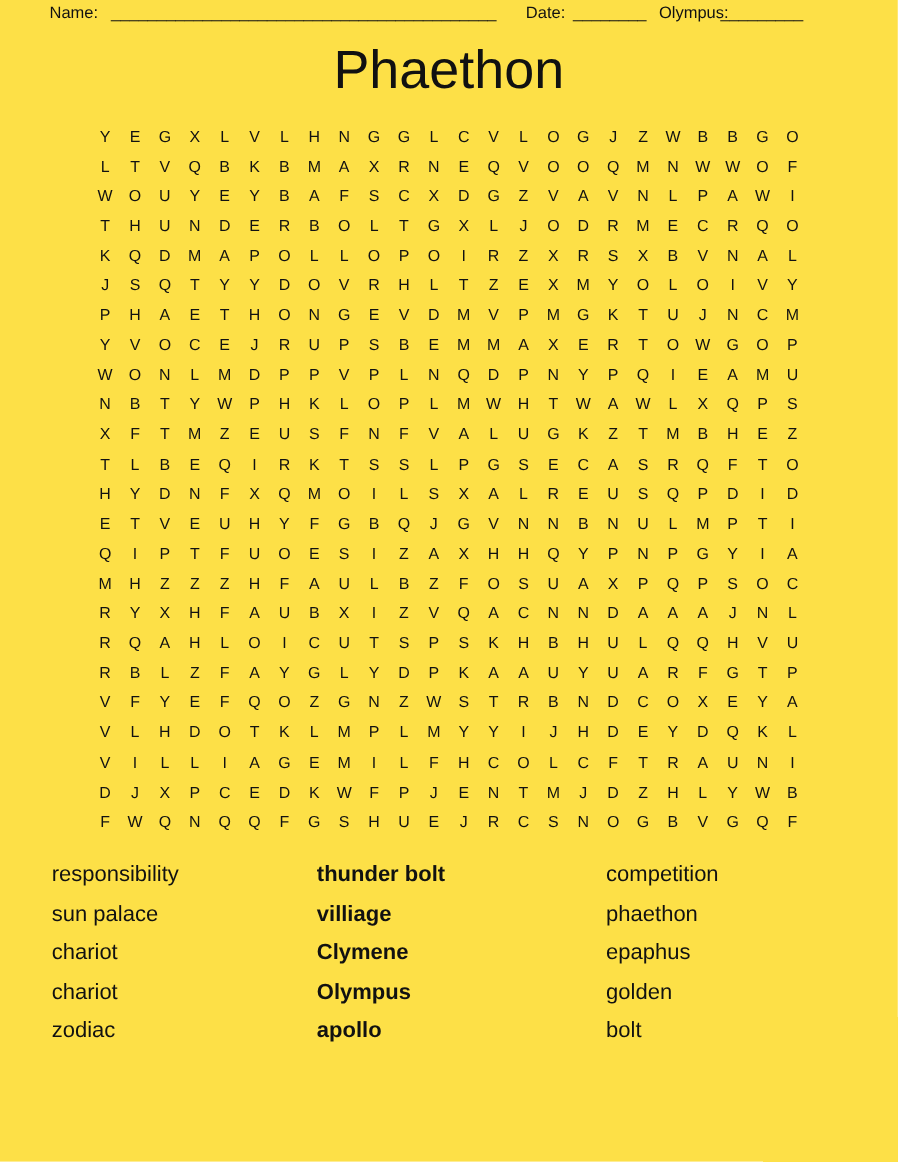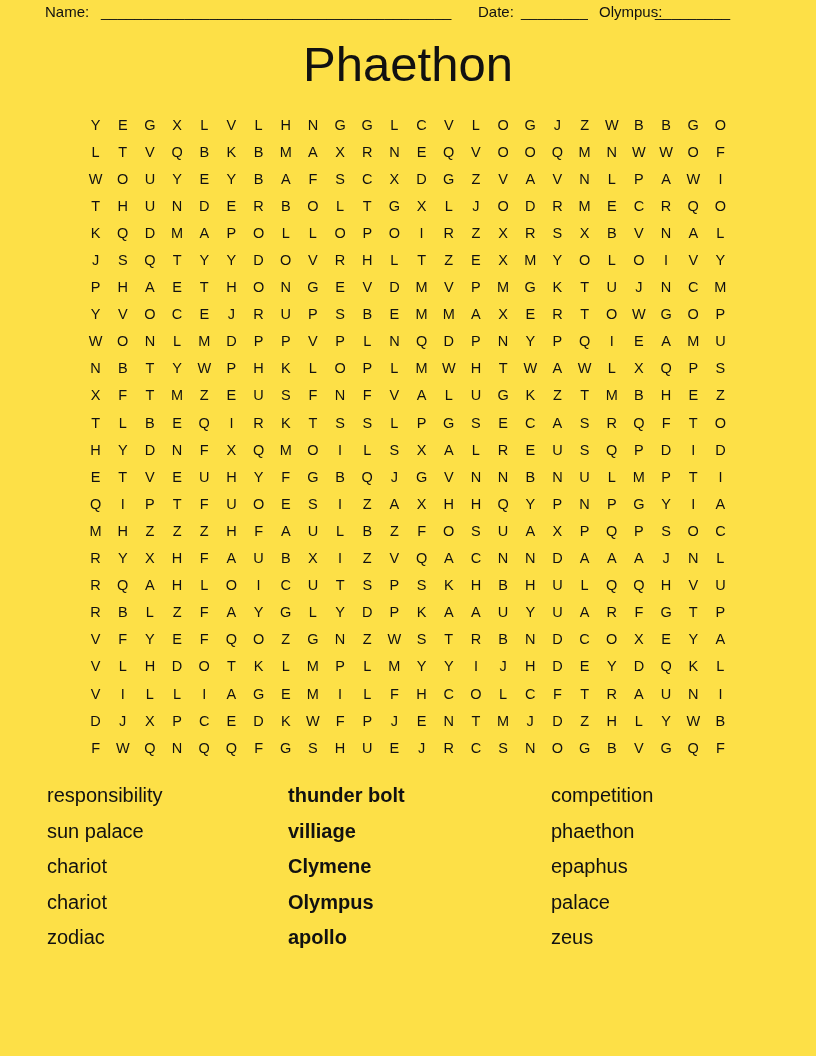--- a/index.html
+++ b/index.html
@@ -680,18 +680,18 @@
         <div class="word">thunder bolt</div>
         <div class="word">villiage</div>
         <div class="word">Clymene</div>
         <div class="word">Olympus</div>
         <div class="word">apollo</div>
       </div>
       <div class="word-col word-col-3">
         <div class="word">competition</div>
         <div class="word">phaethon</div>
         <div class="word">epaphus</div>
-        <div class="word">palace</div>
-        <div class="word">zeus</div>
+        <div class="word">golden</div>
+        <div class="word">bolt</div>
       </div>
     </div>
 
 </div>
 
 </body></html>

